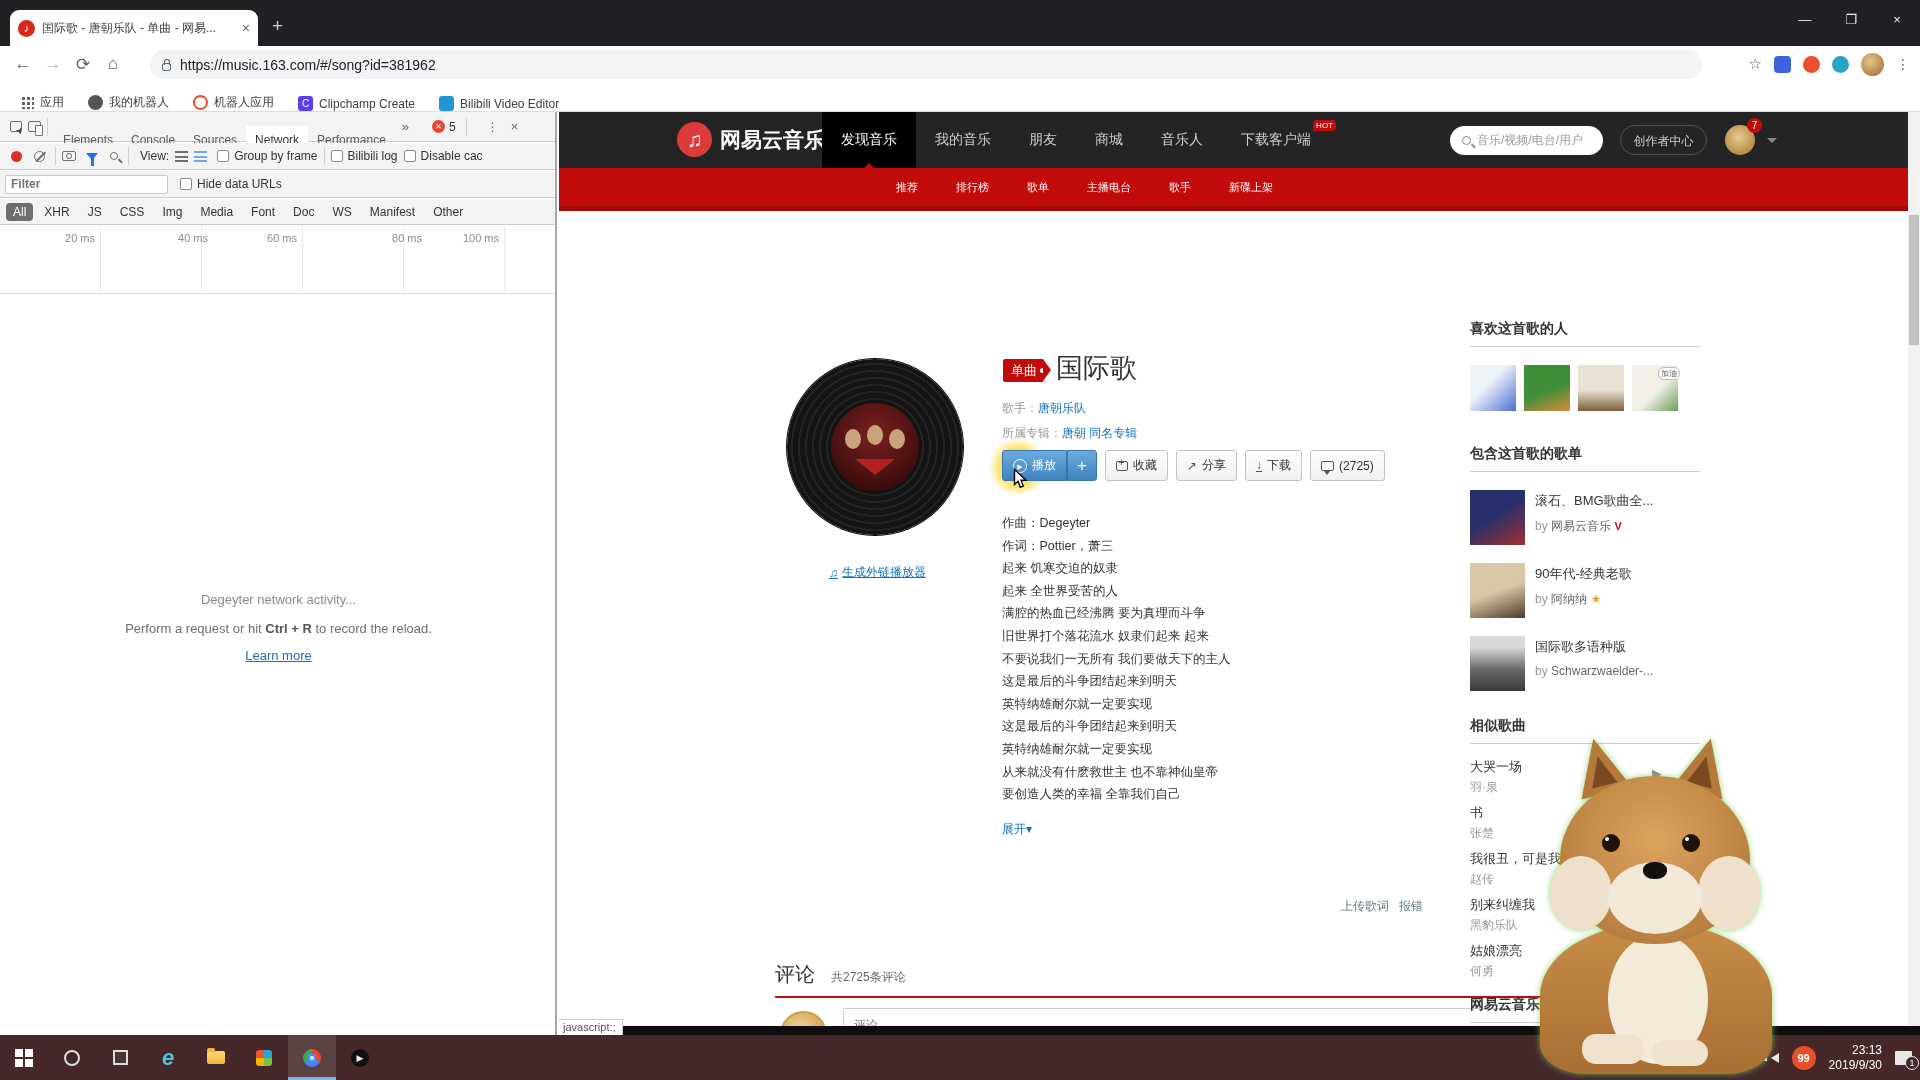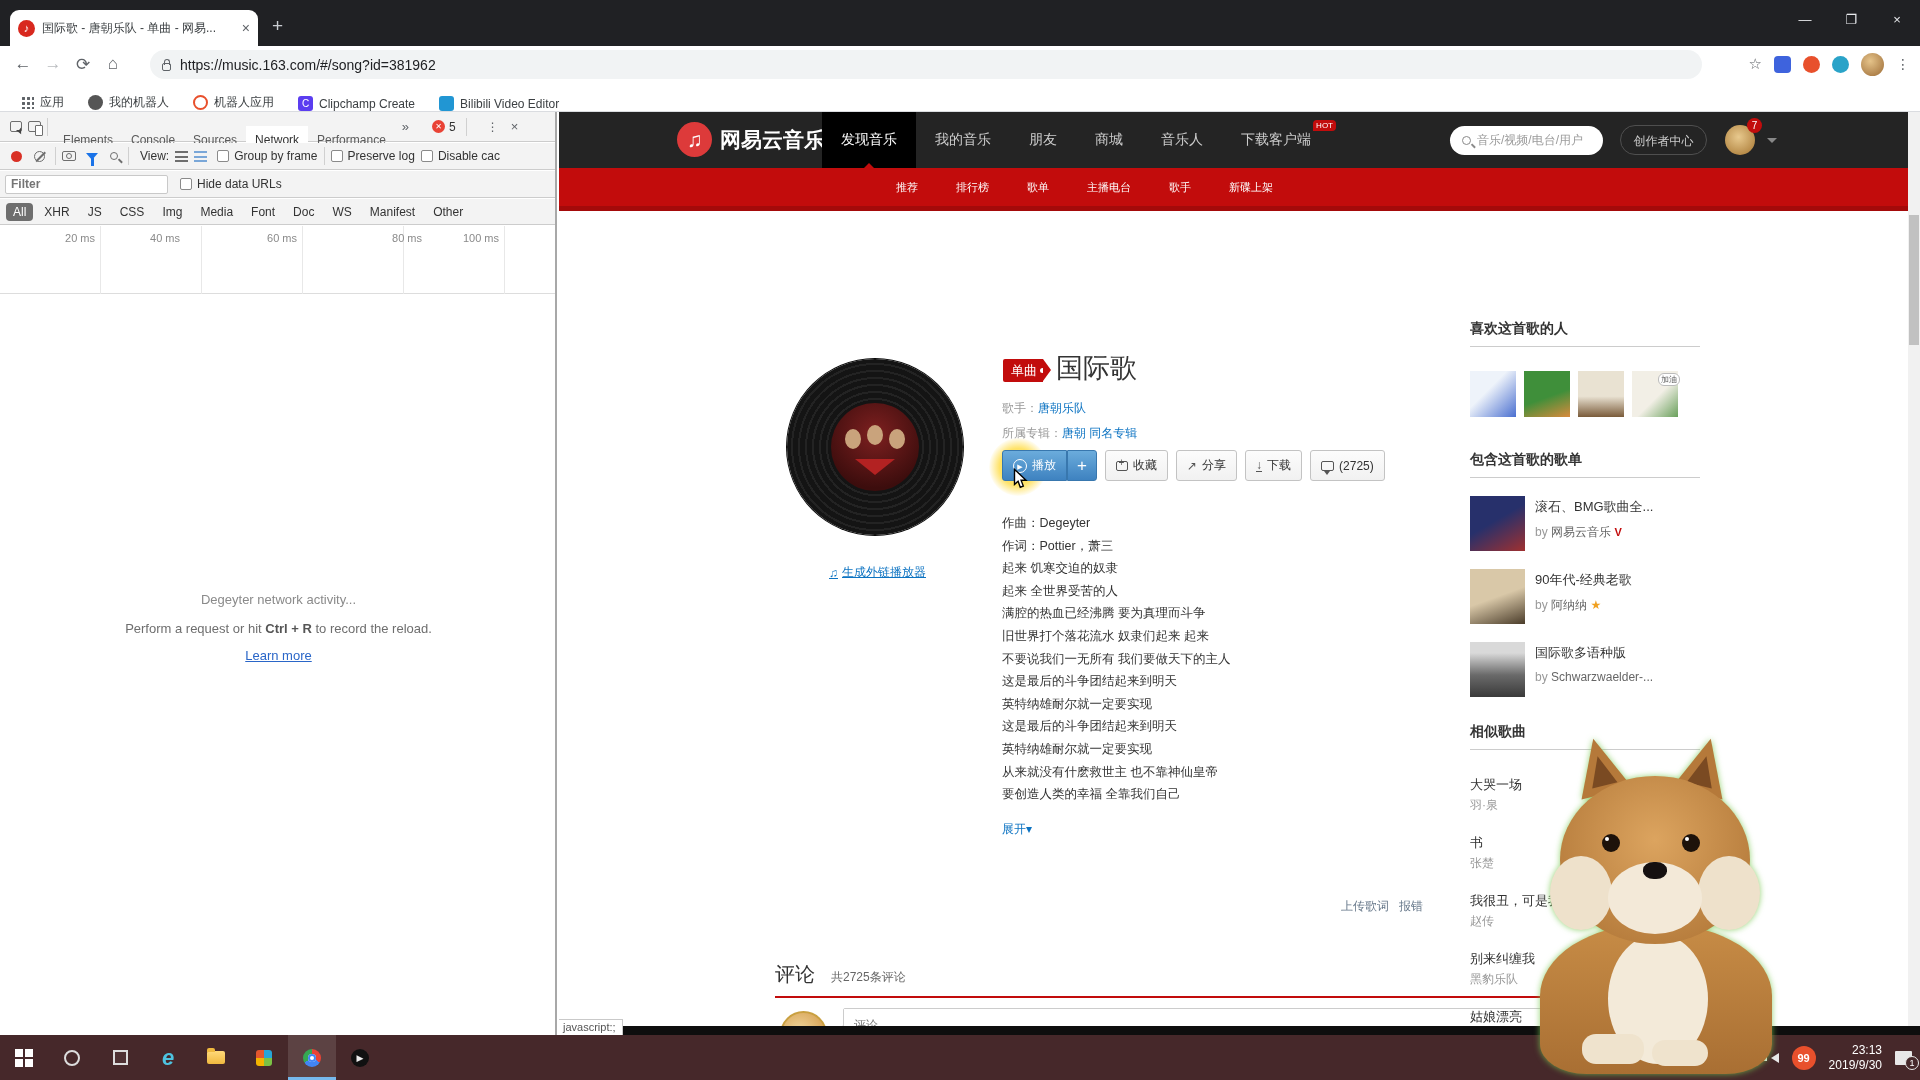--- a/index.html
+++ b/index.html
@@ -148,32 +148,32 @@
   .cmt-count { font-size:12px; color:#666; }
   .cmt-avatar { position:absolute; left:221px; top:795px; width:47px; height:47px; border-radius:50%; border:2px solid #c9a040; background:radial-gradient(circle at 40% 45%, #f2d9a0, #cf9340); overflow:hidden;}
   .cmt-avatar::after{content:""; position:absolute; left:6px; top:16px; width:22px; height:24px; border-radius:50%; background:#fdf6e8;}
   .cmt-box { position:absolute; left:284px; top:792px; width:790px; height:68px; border:1px solid #ccc; border-radius:2px; background:#fff; }
   .cmt-box::before { content:""; position:absolute; left:-6px; top:18px; width:10px; height:10px; background:#fff; border-left:1px solid #ccc; border-bottom:1px solid #ccc; transform:rotate(45deg); }
   .cmt-box textarea { width:100%; height:100%; border:none; resize:none; font-family:inherit; font-size:12px; padding:8px 10px; color:#333; outline:none; }
 
   
   .sb { position:absolute; left:911px; top:104px; width:230px; }
   .sb-h { font-size:14px; font-weight:bold; color:#333; padding-bottom:8px; border-bottom:1px solid #ccc; }
-  .likers { display:flex; gap:8px; margin-top:24px; }
+  .likers { display:flex; gap:8px; margin-top:18px; }
   .liker { width:46px; height:46px; flex:none; position:relative; }
   .bubble { position:absolute; right:-2px; top:2px; background:#fff; border:1px solid #bbb; border-radius:6px; font-size:8px; color:#555; padding:0 2px; }
   .sb-gap { height:34px; }
   .plist { display:flex; gap:10px; margin-top:18px; }
   .pcover { width:55px; height:55px; flex:none; }
   .pinfo { font-size:13px; color:#333; padding-top:2px; white-space:nowrap; overflow:hidden;}
   .pby { font-size:12px; color:#999; margin-top:8px; }
   .pby .nm { color:#666; }
   .vbadge { color:#c20c0c; font-weight:bold; font-size:11px; }
   .starbadge { color:#f0a020; font-size:12px; }
-  .sim-row { position:relative; margin-top:26px; height:32px; }
+  .sim-row { position:relative; margin-top:14px; height:32px; }
   .sim-t { font-size:13px; color:#333; white-space:nowrap; }
   .sim-a { font-size:12px; color:#999; margin-top:3px; }
   .sim-play { position:absolute; right:38px; top:8px; color:#8a8a8a; font-size:13px; }
   .sim-add { position:absolute; right:4px; top:5px; color:#8a8a8a; font-size:18px; }
 
   
   .blackbar { left:559px; top:1026px; width:1361px; height:9px; background:#0e0e0e; z-index:22; }
   .statusbar { left:559px; top:1019px; height:17px; background:#fff; border:1px solid #c9c9c9; border-left:none; font-size:11px; color:#555; padding:1px 6px 0 4px; z-index:26; }
   .graybox { left:1702px; top:989px; width:42px; height:38px; background:#3c3c3c; border-radius:6px 6px 0 0; z-index:24; }
   .scrollbar { left:1908px; top:112px; width:12px; height:923px; background:#f1f1f1; }
@@ -316,21 +316,21 @@
       <span class="funnel ml10"></span>
       <span class="searchico ml10"></span>
       <span class="dt-sep ml10"></span>
       <span class="dt-lbl">View:</span>
       <span class="viewlist ml6"></span>
       <span class="viewfall ml6"></span>
       <span class="cb ml10"></span>
       <span class="dt-lbl">Group by frame</span>
       <span class="dt-sep ml6"></span>
       <span class="cb"></span>
-      <span class="dt-lbl">Preserve log</span>
+      <span class="dt-lbl">Bilibili log</span>
       <span class="cb ml6"></span>
       <span class="dt-lbl" style="white-space:nowrap;">Disable cac</span>
     </div>
 
     <div class="dt-filter">
       <input class="filterbox" placeholder="Filter" style="">
       <span class="cb ml12"></span>
       <span class="dt-lbl">Hide data URLs</span>
     </div>
 
@@ -348,21 +348,21 @@
       <span class="chip">Other</span>
     </div>
 
     <div class="dt-ruler">
       <span class="rline" style="left:100px;"></span>
       <span class="rline" style="left:201px;"></span>
       <span class="rline" style="left:302px;"></span>
       <span class="rline" style="left:403px;"></span>
       <span class="rline" style="left:504px;"></span>
       <span class="rlbl" style="left:100px;">20 ms</span>
-      <span class="rlbl" style="left:185px;text-align:center;">40 ms</span>
+      <span class="rlbl" style="left:213px;text-align:center;">40 ms</span>
       <span class="rlbl" style="left:302px;">60 ms</span>
       <span class="rlbl" style="left:427px;">80 ms</span>
       <span class="rlbl" style="left:504px;">100 ms</span>
     </div>
 
     <div class="dt-empty">
       <div>Degeyter network activity...</div>
       <div class="l2"><span>Perform a request or hit </span><b>Ctrl + R</b><span> to record the reload.</span></div>
       <div><span class="lm">Learn more</span></div>
     </div>

